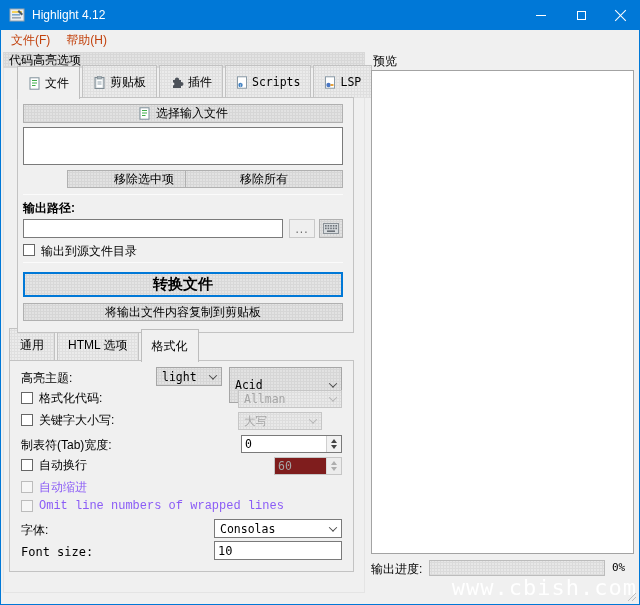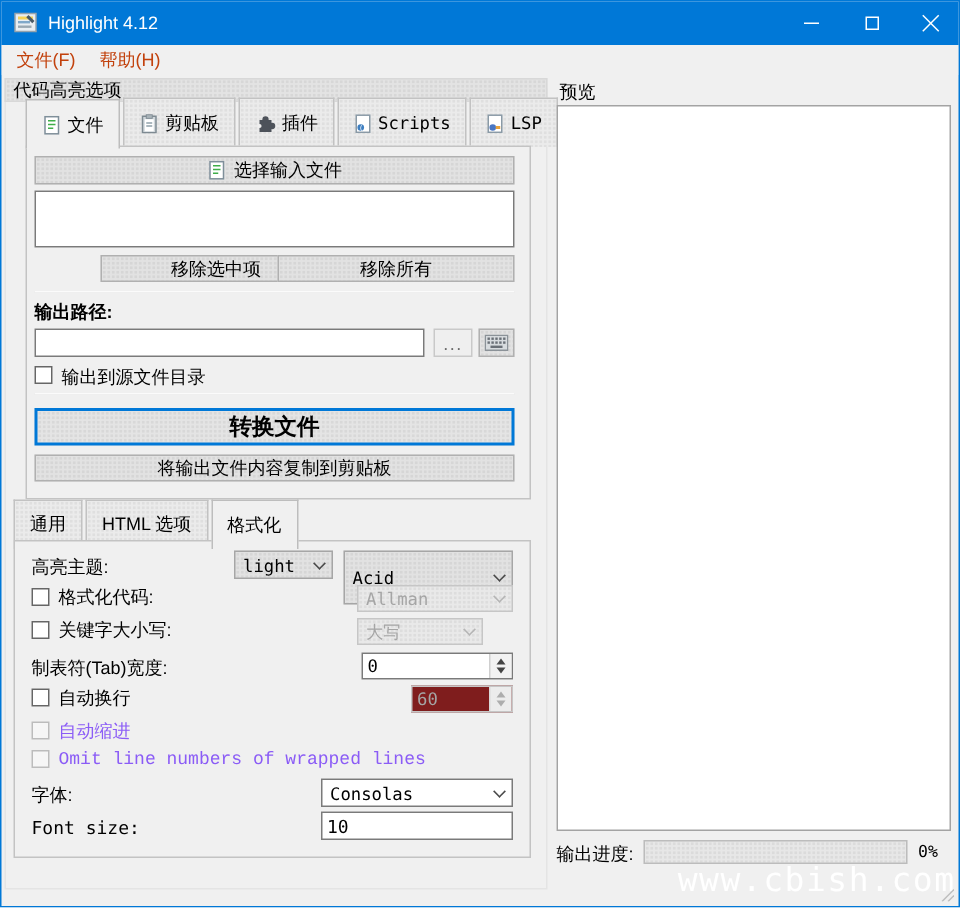--- a/index.html
+++ b/index.html
@@ -34,21 +34,21 @@
   
   .group-border { position:absolute; left:2px; top:58px; width:362px; height:534px;
                   border:1px solid #e4e4e4; }
   .group-label { position:absolute; left:2px; top:51px; width:362px; height:16px;
                  background-color:#e3e3e3; border:1px solid #d8d8d8;
                  font-size:12px; line-height:14px; padding-left:5px; color:#000; }
 
   
   .tabbar { position:absolute; display:flex; align-items:flex-end; }
   .tabbar1 { left:16px; top:73px; height:24px; }
-  .tabbar2 { left:8px;  top:336px; height:24px;align-items:center; }
+  .tabbar2 { left:8px;  top:336px; height:24px; }
   .tab { height:20px; display:flex; align-items:center; gap:4px; padding:16px 10px;
          font-size:12px; color:#000; background-color:#ebebeb;
          border:1px solid #c2c2c2; border-bottom:none; margin-right:2px; }
   .tab.selected { height:24px; background-color:#f0f0f0; margin-bottom:-1px; z-index:3;
                   border-color:#bdbdbd; }
   .mono { font-family:"DejaVu Sans Mono",monospace; font-size:11.5px; }
 
   .panel { position:absolute; background:#f0f0f0; border:1px solid #c3c3c3; z-index:1; }
   .panel1 { left:16px; top:96px;  width:337px; height:236px; }
   .panel2 { left:8px;  top:359px; width:345px; height:212px; }

